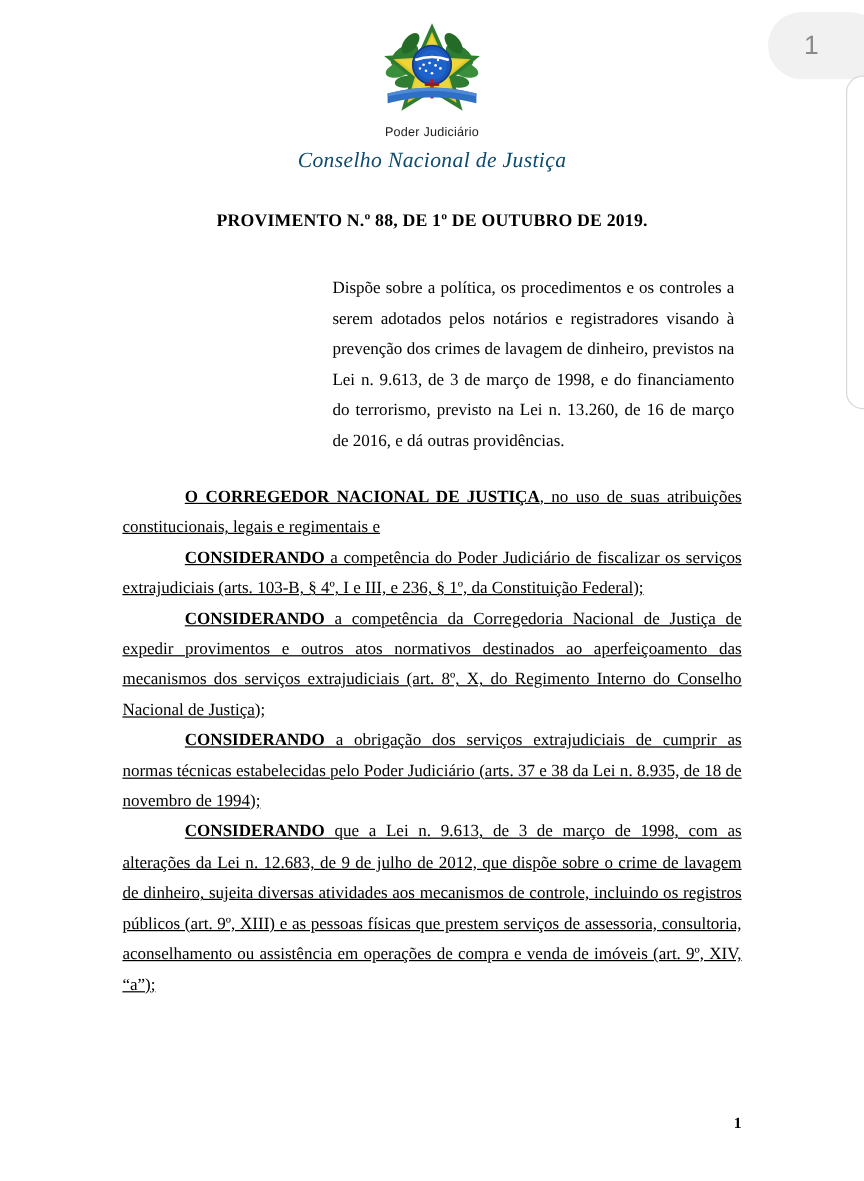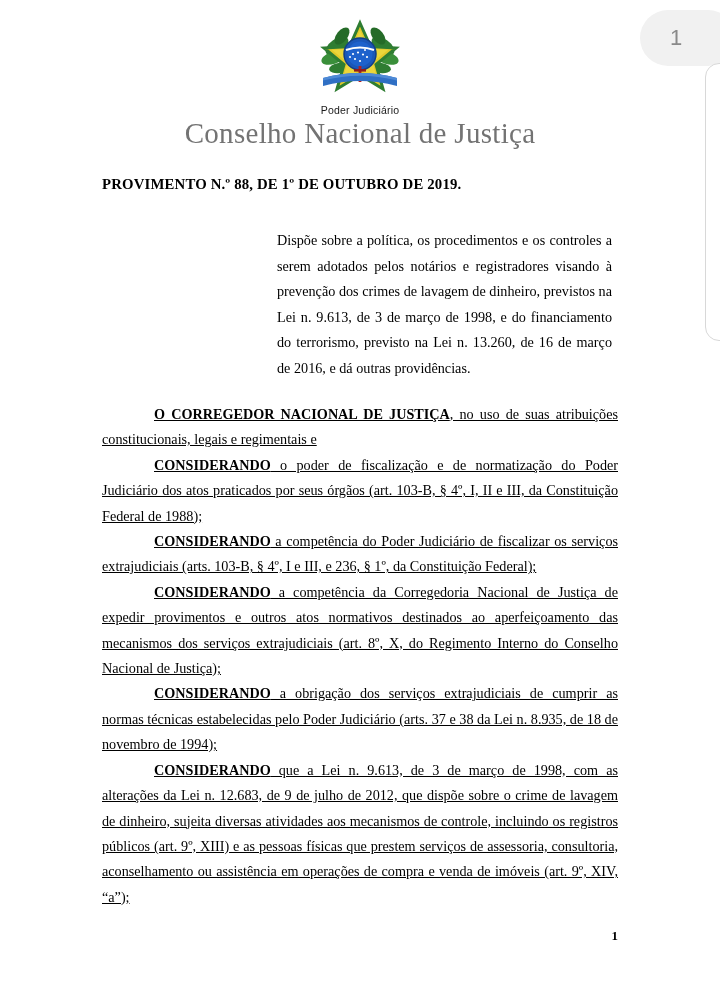--- a/index.html
+++ b/index.html
@@ -45,33 +45,35 @@
   .org-subtitle {
     font-family: "Liberation Sans", sans-serif;
     font-size: 10.5px;
     letter-spacing: 0.2px;
     color: #1a1a1a;
     margin-top: 2px;
     line-height: 13px;
   }
   .org-name {
     font-family: "Liberation Serif", serif;
-    font-size: 29px;
+    font-style: italic;
+    font-size: 18px;
     line-height: 30px;
-    color: #737373;
+    color: #0c4a6e;
     margin-top: 1px;
     letter-spacing: 0.3px;
   }
 
   
   .doc-title {
     position: absolute;
     left: 102px;
     top: 176px;
     width: 516px;
+    text-align: center;
     font-weight: bold;
     font-size: 14.8px;
     letter-spacing: 0.15px;
   }
 
   
   .ementa {
     position: absolute;
     left: 277px;
     top: 228px;
@@ -192,21 +194,20 @@
 
     <div class="org-name">Conselho Nacional de Justiça</div>
   </div>
 
   <div class="doc-title">PROVIMENTO N.º 88, DE 1º DE OUTUBRO DE 2019.</div>
 
   <div class="ementa">Dispõe sobre a política, os procedimentos e os controles a serem adotados pelos notários e registradores visando à prevenção dos crimes de lavagem de dinheiro, previstos na Lei n. 9.613, de 3 de março de 1998, e do financiamento do terrorismo, previsto na Lei n. 13.260, de 16 de março de 2016, e dá outras providências.</div>
 
   <div class="doc-body">
     <p><b>O CORREGEDOR NACIONAL DE JUSTIÇA</b><span>, no uso de suas atribuições constitucionais, legais e regimentais e</span></p>
-    <p><b>CONSIDERANDO</b><span> o poder de fiscalização e de normatização do Poder Judiciário dos atos praticados por seus órgãos (art. 103-B, § 4º, I, II e III, da Constituição Federal de 1988);</span></p>
     <p><b>CONSIDERANDO</b><span> a competência do Poder Judiciário de fiscalizar os serviços extrajudiciais (arts. 103-B, § 4º, I e III, e 236, § 1º, da Constituição Federal);</span></p>
     <p><b>CONSIDERANDO</b><span> a competência da Corregedoria Nacional de Justiça de expedir provimentos e outros atos normativos destinados ao aperfeiçoamento das mecanismos dos serviços extrajudiciais (art. 8º, X, do Regimento Interno do Conselho Nacional de Justiça);</span></p>
     <p><b>CONSIDERANDO</b><span> a obrigação dos serviços extrajudiciais de cumprir as normas técnicas estabelecidas pelo Poder Judiciário (arts. 37 e 38 da Lei n. 8.935, de 18 de novembro de 1994);</span></p>
     <p><b>CONSIDERANDO</b><span> que a Lei n. 9.613, de 3 de março de 1998, com as alterações da Lei n. 12.683, de 9 de julho de 2012, que dispõe sobre o crime de lavagem de dinheiro, sujeita diversas atividades aos mecanismos de controle, incluindo os registros públicos (art. 9º, XIII) e as pessoas físicas que prestem serviços de assessoria, consultoria, aconselhamento ou assistência em operações de compra e venda de imóveis (art. 9º, XIV, “a”);</span></p>
   </div>
 
   <div class="page-footer">1</div>
 
 </div>
 

